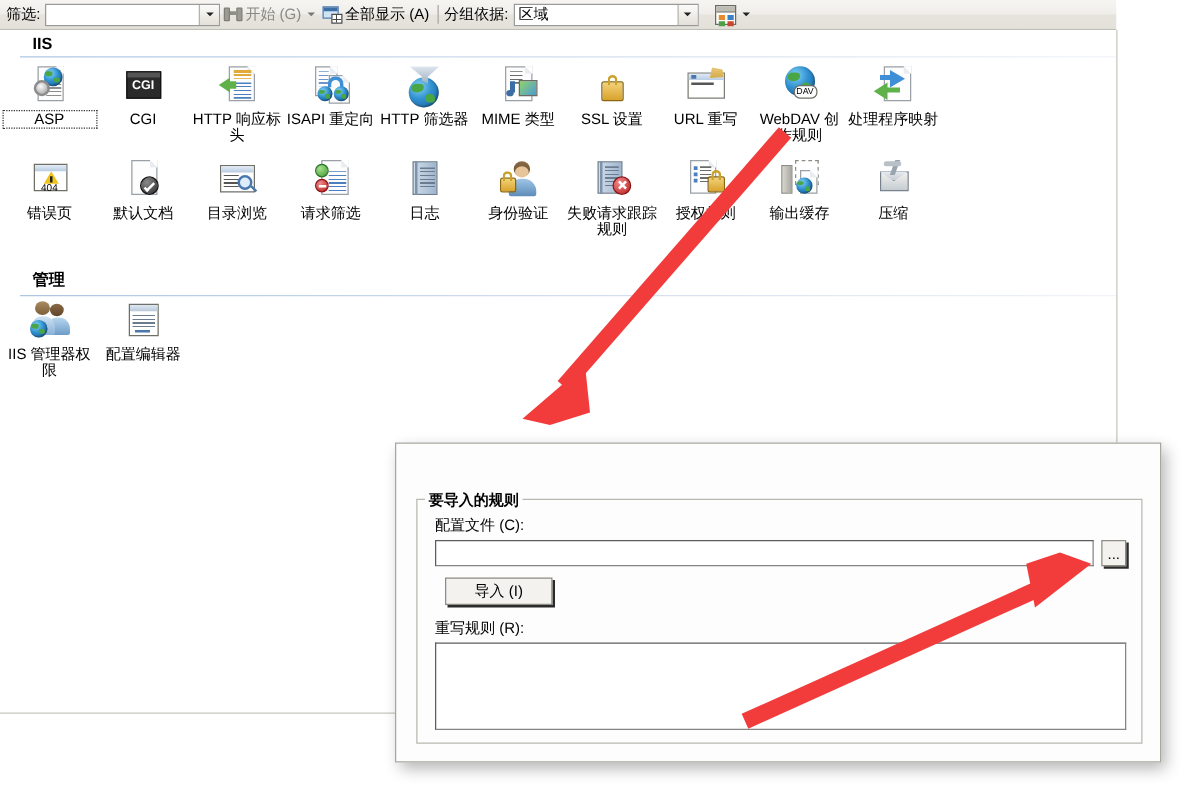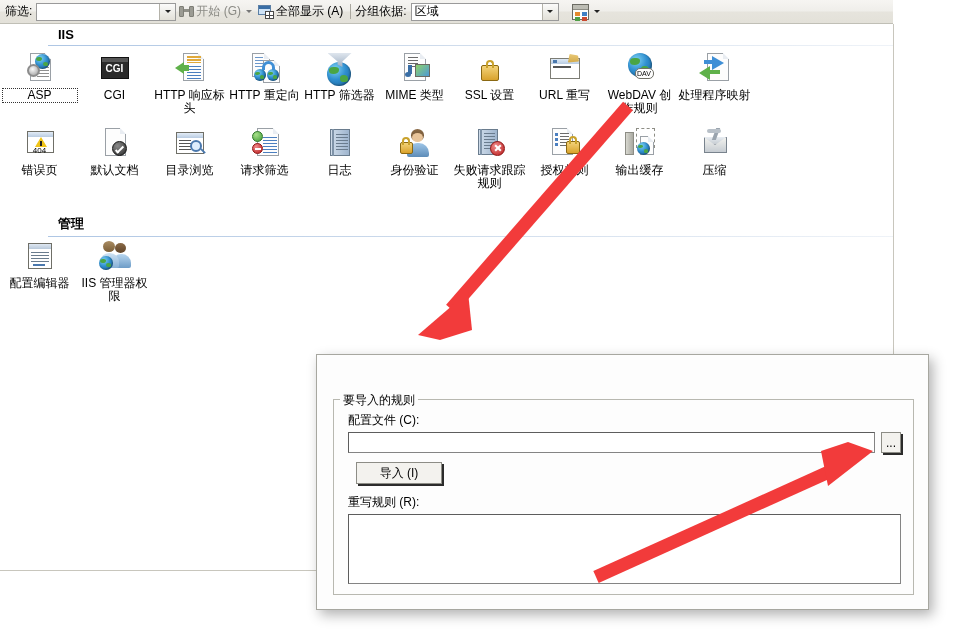--- a/index.html
+++ b/index.html
@@ -61,21 +61,21 @@
   .ico-view em.a{left:2px;top:7px;background:#e58a2e;}
   .ico-view em.b{left:9px;top:7px;background:#3f7fc4;}
   .ico-view em.c{left:2px;top:12px;background:#4f9f46;}
   .ico-view em.d{left:9px;top:12px;background:#c9482f;}
 
   
   #content{position:absolute;left:0;top:24px;width:893px;height:546px;background:#fff;overflow:hidden;}
   #vrule{position:absolute;left:893px;top:24px;width:1px;height:546px;background:#c8c6bd;}
   #hrule{position:absolute;left:0;top:570px;width:893px;height:1px;background:#c8c6bd;}
 
-  .section-head{position:absolute;left:0;width:893px;padding-left:48px;}
+  .section-head{position:absolute;left:16px;width:893px;}
   .section-head .title{font-weight:bold;font-size:13px;padding:3px 0 3px 10px;color:#000;}
   .section-head .rule{height:1px;background:linear-gradient(to right,#aec6e4 0%,#cfdcec 45%,#f2f5f9 100%);}
 
   .icon-row{position:absolute;display:flex;}
   .icon-cell{width:75px;display:flex;flex-direction:column;align-items:center;}
   .icon-cell .glyph{width:34px;height:34px;position:relative;margin-bottom:3px;}
   .icon-cell .cap{font-size:12px;line-height:13px;text-align:center;width:74px;color:#000;}
   .icon-cell.selected .cap{outline:1px dotted #333;outline-offset:0px;display:inline-block;}
   .icon-cell .capwrap{display:flex;justify-content:center;width:75px;}
 
@@ -99,21 +99,21 @@
   #dialog{
     position:absolute;left:316px;top:354px;width:613px;height:256px;
     background:#fdfdfd;border:1px solid #a7a7a0;
     box-shadow:4px 5px 12px rgba(0,0,0,.30);
     box-sizing:border-box;
   }
   #dlg-title{display:flex;align-items:center;gap:14px;padding:8px 0 4px 12px;}
   #dlg-title .dglobe{width:28px;height:28px;position:relative;flex:0 0 28px;}
   #dlg-title .ttext{font-size:19px;font-family:"DejaVu Sans","Liberation Sans",sans-serif;letter-spacing:1px;}
   .groupbox{position:absolute;left:16px;top:44px;width:581px;height:196px;border:1px solid #b8b8b0;box-sizing:border-box;}
-  .groupbox > .gb-legend{position:absolute;left:6px;top:-8px;background:#fdfdfd;padding:0 3px;font-size:12px;font-weight:normal;}
+  .groupbox > .gb-legend{position:absolute;left:6px;top:-8px;background:#fdfdfd;padding:0 3px;font-size:12px;font-weight:bold;}
   .fld-label{position:absolute;font-size:12px;}
   .txtbox{position:absolute;background:#fff;border:1px solid #848484;border-top-color:#5d5d5d;border-left-color:#5d5d5d;box-sizing:border-box;}
   .btn{position:absolute;background:#f3f2ee;border:1px solid #8d8d86;box-sizing:border-box;
        box-shadow:2px 2px 0 #2b2b2b;display:flex;align-items:center;justify-content:center;font-size:12px;}
   .btn.small{box-shadow:2px 2px 0 #2b2b2b;}
 
   
   #annot{position:absolute;left:0;top:0;width:960px;height:640px;pointer-events:none;}
 </style>
 </head>
@@ -211,21 +211,21 @@
       <div class="icon-cell">
         <span class="glyph">
           <span class="pg" style="left:4px;top:1px;width:18px;height:24px;"></span>
           <span style="position:absolute;left:7px;top:5px;width:8px;height:12px;background-image:repeating-linear-gradient(to bottom,#6b97cb 0,#6b97cb 1px,transparent 1px,transparent 3px);"></span>
           <span class="pg" style="left:15px;top:8px;width:17px;height:23px;"></span>
           <span class="globe" style="left:6px;top:17px;width:12px;height:12px;"></span>
           <span class="globe" style="left:19px;top:17px;width:12px;height:12px;"></span>
           <span style="position:absolute;left:14px;top:9px;width:13px;height:9px;border:3px solid #3f8fd6;border-bottom:0;border-radius:7px 7px 0 0;box-sizing:border-box;"></span>
         </span>
         <div class="capwrap">
-          <div class="cap">HTTP 重定向</div>
+          <div class="cap">ISAPI 重定向</div>
         </div>
       </div>
       <div class="icon-cell">
         <span class="glyph">
           <span class="globe" style="left:4px;top:10px;width:24px;height:24px;"></span>
           <span style="position:absolute;left:5px;top:1px;width:24px;height:14px;background:linear-gradient(to bottom,#dfe6ee,#9fb0c4);clip-path:polygon(0 0,100% 0,62% 60%,62% 100%,42% 82%,42% 60%);"></span>
         </span>
         <div class="capwrap">
           <div class="cap">HTTP 筛选器</div>
         </div>
@@ -409,39 +409,39 @@
     </div>
 
   <div class="section-head" style="top:188px;">
     <div class="title">管理</div>
     <div class="rule"></div>
   </div>
 
   <div class="icon-row" id="mgmt-row-1" style="left:2px;top:216px;">
       <div class="icon-cell">
         <span class="glyph">
-          <span style="position:absolute;left:5px;top:3px;width:24px;height:26px;background:#fff;border:1px solid #6f6f67;box-sizing:border-box;"></span>
-          <span style="position:absolute;left:6px;top:4px;width:22px;height:5px;background:linear-gradient(to bottom,#dfe8f2,#b8c8da);"></span>
-          <span style="position:absolute;left:8px;top:12px;width:18px;height:11px;background-image:repeating-linear-gradient(to bottom,#6a7c8e 0,#6a7c8e 1px,transparent 1px,transparent 3px);"></span>
-          <span style="position:absolute;left:10px;top:24px;width:12px;height:2px;background:#4a78ad;"></span>
-        </span>
-        <div class="capwrap">
-          <div class="cap">配置编辑器</div>
-        </div>
-      </div>
-      <div class="icon-cell">
-        <span class="glyph">
           <span style="position:absolute;left:5px;top:1px;width:12px;height:11px;border-radius:50%;background:linear-gradient(to bottom,#a98c62,#7c5f38);"></span>
           <span style="position:absolute;left:17px;top:3px;width:11px;height:10px;border-radius:50%;background:linear-gradient(to bottom,#8a6a46,#5f442a);"></span>
           <span style="position:absolute;left:14px;top:14px;width:19px;height:14px;border-radius:9px 9px 2px 2px;background:linear-gradient(to bottom,#b8d6ef,#6d9cc7);"></span>
           <span style="position:absolute;left:2px;top:13px;width:19px;height:15px;border-radius:9px 9px 2px 2px;background:linear-gradient(to bottom,#cfe3f4,#87b0d6);"></span>
           <span class="globe" style="left:1px;top:16px;width:14px;height:14px;"></span>
         </span>
         <div class="capwrap">
           <div class="cap">IIS 管理器权限</div>
+        </div>
+      </div>
+      <div class="icon-cell">
+        <span class="glyph">
+          <span style="position:absolute;left:5px;top:3px;width:24px;height:26px;background:#fff;border:1px solid #6f6f67;box-sizing:border-box;"></span>
+          <span style="position:absolute;left:6px;top:4px;width:22px;height:5px;background:linear-gradient(to bottom,#dfe8f2,#b8c8da);"></span>
+          <span style="position:absolute;left:8px;top:12px;width:18px;height:11px;background-image:repeating-linear-gradient(to bottom,#6a7c8e 0,#6a7c8e 1px,transparent 1px,transparent 3px);"></span>
+          <span style="position:absolute;left:10px;top:24px;width:12px;height:2px;background:#4a78ad;"></span>
+        </span>
+        <div class="capwrap">
+          <div class="cap">配置编辑器</div>
         </div>
       </div>
     </div>
 </div>
 
 <div id="vrule"></div>
 <div id="hrule"></div>
 
 <div id="dialog">
 

